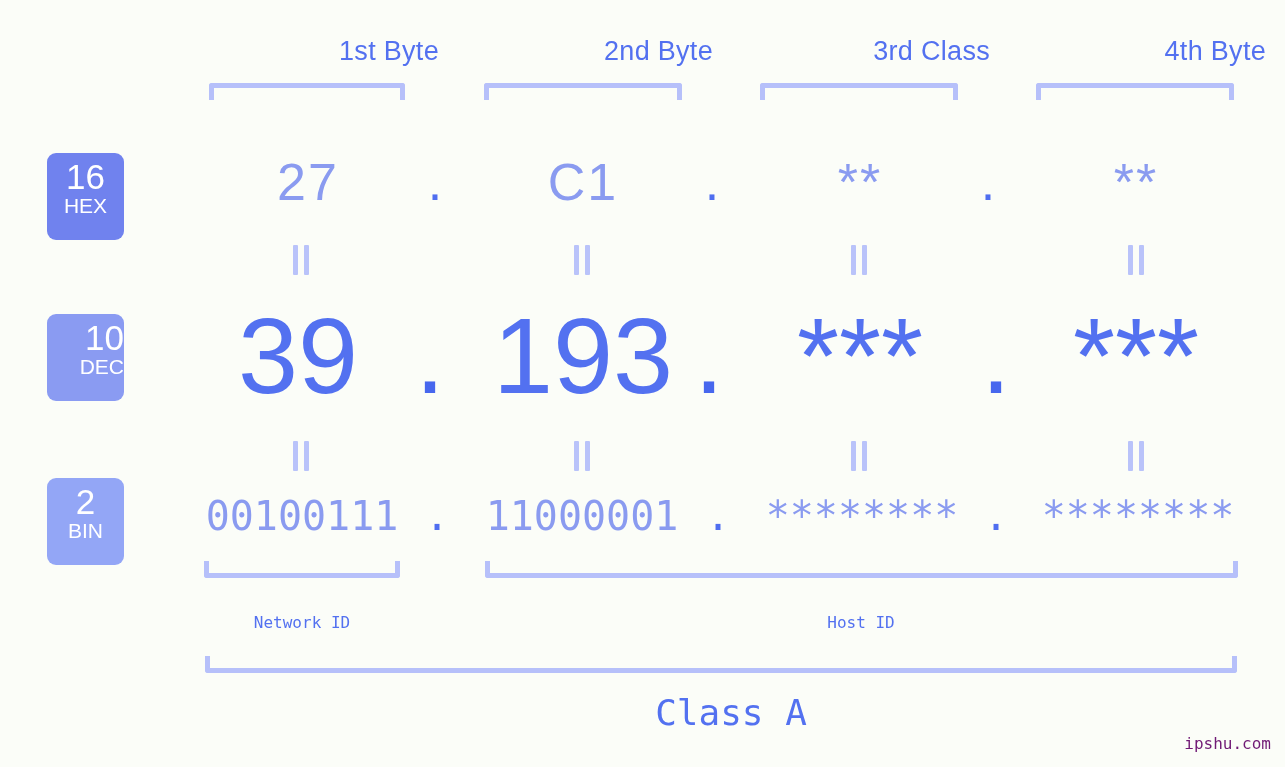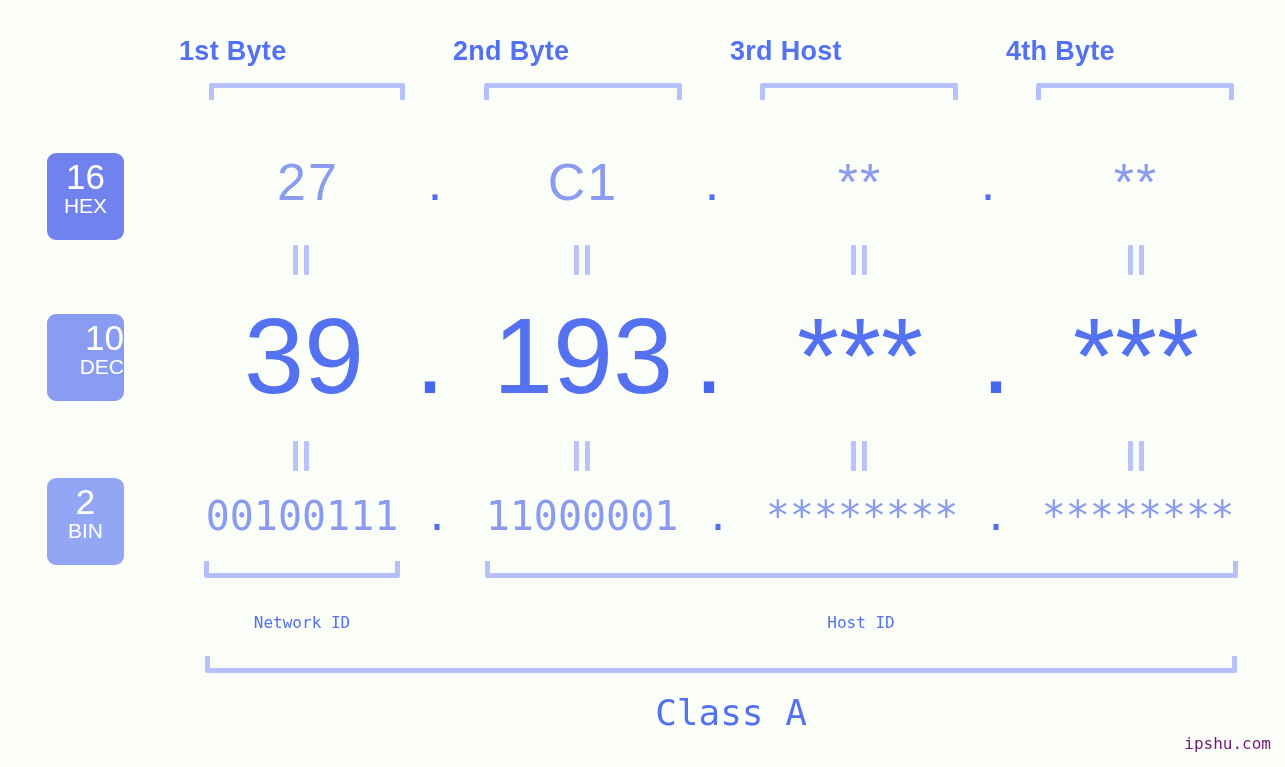--- a/index.html
+++ b/index.html
@@ -11,25 +11,24 @@
     position:relative;
   }
   .stage{position:absolute;inset:0;}
 
   
   .byte-label{
     position:absolute;
     font-size:27px;
     color:#5371F0;
     font-family:"Liberation Sans", sans-serif;
-    text-align:left;
+    text-align:right;
     width:260px;
     top:36px;
     letter-spacing:0.3px;
-    font-weight:bold;
   }
 
   
   .top-bracket{
     position:absolute;
     top:83px;
     height:17px;
     border-top:5px solid #B6C0FA;
     border-left:5px solid #B6C0FA;
     border-right:5px solid #B6C0FA;
@@ -176,21 +175,21 @@
     font-family:"DejaVu Sans Mono", monospace;
   }
 </style>
 </head>
 <body>
 
 <div class="stage">
 
   <div class="byte-label" style="left:179px;">1st Byte</div>
   <div class="byte-label" style="left:453px;">2nd Byte</div>
-  <div class="byte-label" style="left:730px;">3rd Host</div>
+  <div class="byte-label" style="left:730px;">3rd Class</div>
   <div class="byte-label" style="left:1006px;">4th Byte</div>
 
   <div class="top-bracket" style="left:209px;width:196px;"></div>
   <div class="top-bracket" style="left:484px;width:198px;"></div>
   <div class="top-bracket" style="left:760px;width:198px;"></div>
   <div class="top-bracket" style="left:1036px;width:198px;"></div>
 
   <div class="badge" id="badge-hex">
     <span class="num">16</span>
     <span class="sys">HEX</span>
@@ -207,21 +206,21 @@
   <div class="eqmark" style="left:289px;top:245px;"><i></i><i></i></div>
   <div class="eqmark" style="left:570px;top:245px;"><i></i><i></i></div>
   <div class="eqmark" style="left:847px;top:245px;"><i></i><i></i></div>
   <div class="eqmark" style="left:1124px;top:245px;"><i></i><i></i></div>
 
   <div class="badge" id="badge-dec">
     <span class="num">10</span>
     <span class="sys">DEC</span>
   </div>
 
-  <div class="cell dec-val" style="left:174px;width:260px;">39</div>
+  <div class="cell dec-val" style="left:168px;width:260px;">39</div>
   <div class="dotcell dec-dot" style="left:400px;width:60px;">.</div>
   <div class="cell dec-val" style="left:453px;width:260px;">193</div>
   <div class="dotcell dec-dot" style="left:679px;width:60px;">.</div>
   <div class="cell dec-val" style="left:730px;width:260px;">***</div>
   <div class="dotcell dec-dot" style="left:966px;width:60px;">.</div>
   <div class="cell dec-val" style="left:1006px;width:260px;">***</div>
 
   <div class="eqmark" style="left:289px;top:441px;"><i></i><i></i></div>
   <div class="eqmark" style="left:570px;top:441px;"><i></i><i></i></div>
   <div class="eqmark" style="left:847px;top:441px;"><i></i><i></i></div>

